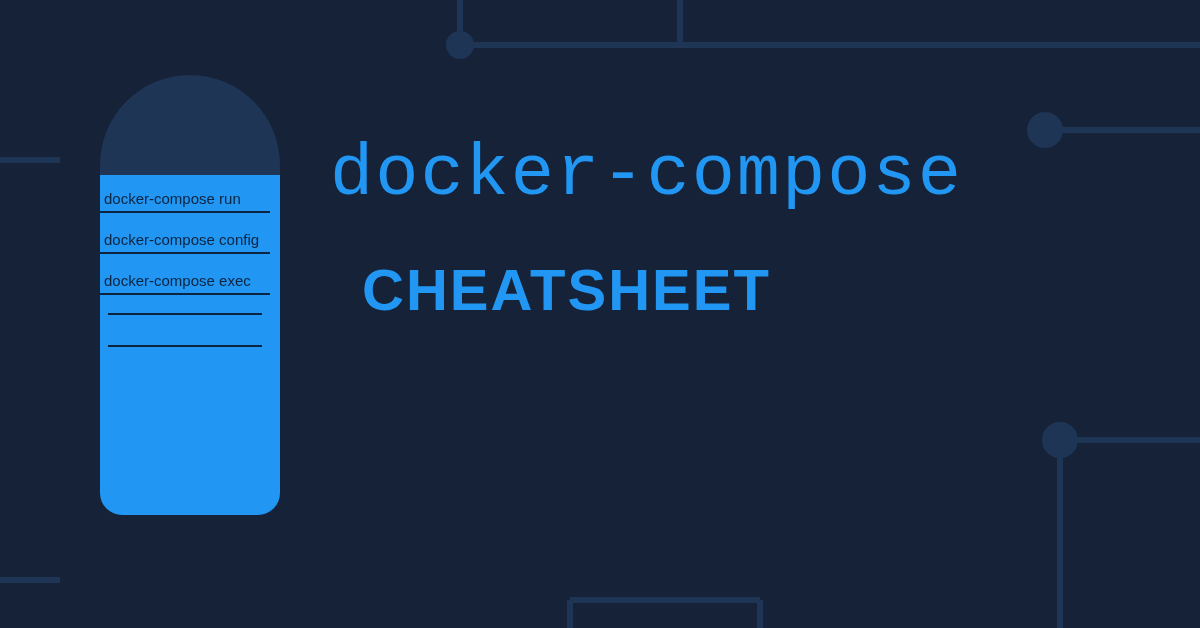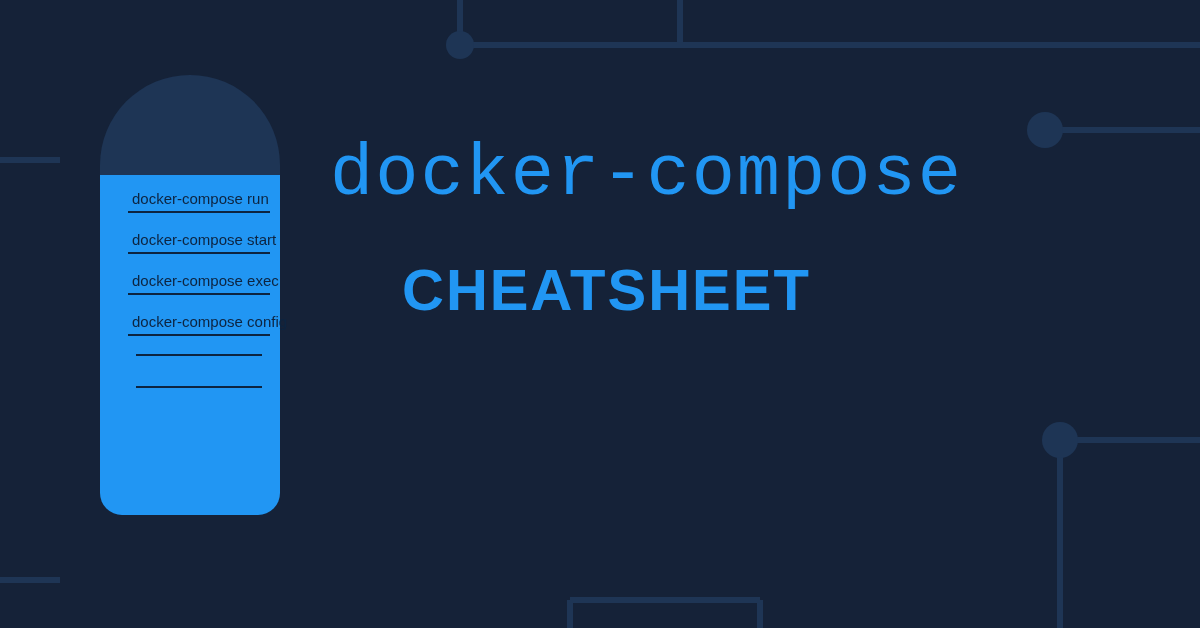--- a/index.html
+++ b/index.html
@@ -24,21 +24,21 @@
       width: 180px;
       height: 100px;
       background: #1e3555;
       border-radius: 90px 90px 0 0;
     }
     .notepad-body {
       width: 180px;
       height: 340px;
       background: #2196f3;
       border-radius: 0 0 22px 22px;
-      padding: 15px 10px 0 28px;
+      padding: 15px 10px 0 0;
     }
     .note-line {
       color: #0d2440;
       font-size: 15px;
       font-family: Arial, sans-serif;
       padding: 0 4px 4px 4px;
       margin-bottom: 14px;
       white-space: nowrap;
     }
     .note-underline {
@@ -58,21 +58,21 @@
       letter-spacing: 2px;
       font-weight: 400;
     }
     .title-sub {
       font-family: Arial, sans-serif;
       font-size: 58px;
       font-weight: 800;
       color: #2196f3;
       letter-spacing: 2px;
       margin-top: 40px;
-      margin-left: 72px;
+      margin-left: 32px;
     }
   </style>
 </head>
 <body>
 
 <svg class="bg-decoration" width="1200" height="628" viewBox="0 0 1200 628">
   <g stroke="#1e3555" stroke-width="6" fill="none">
     <path d="M 460 45 L 460 0"></path>
     <path d="M 460 45 L 680 45"></path>
     <path d="M 680 45 L 680 0"></path>
@@ -91,23 +91,22 @@
     <circle cx="1045" cy="130" r="18"></circle>
     <circle cx="1060" cy="440" r="18"></circle>
   </g>
 </svg>
 
 <div class="content">
   <div class="notepad">
     <div class="notepad-cap"></div>
     <div class="notepad-body">
       <div class="note-line note-underline">docker-compose run</div>
-      <div class="note-line note-underline">docker-compose start</div>
+      <div class="note-line note-underline">docker-compose config</div>
       <div class="note-line note-underline">docker-compose exec</div>
-      <div class="note-line note-underline">docker-compose config</div>
       <div class="empty-underline"></div>
       <div class="empty-underline"></div>
     </div>
   </div>
 
   <div class="title-block">
     <div class="title-main">docker-compose</div>
     <div class="title-sub">CHEATSHEET</div>
   </div>
 

